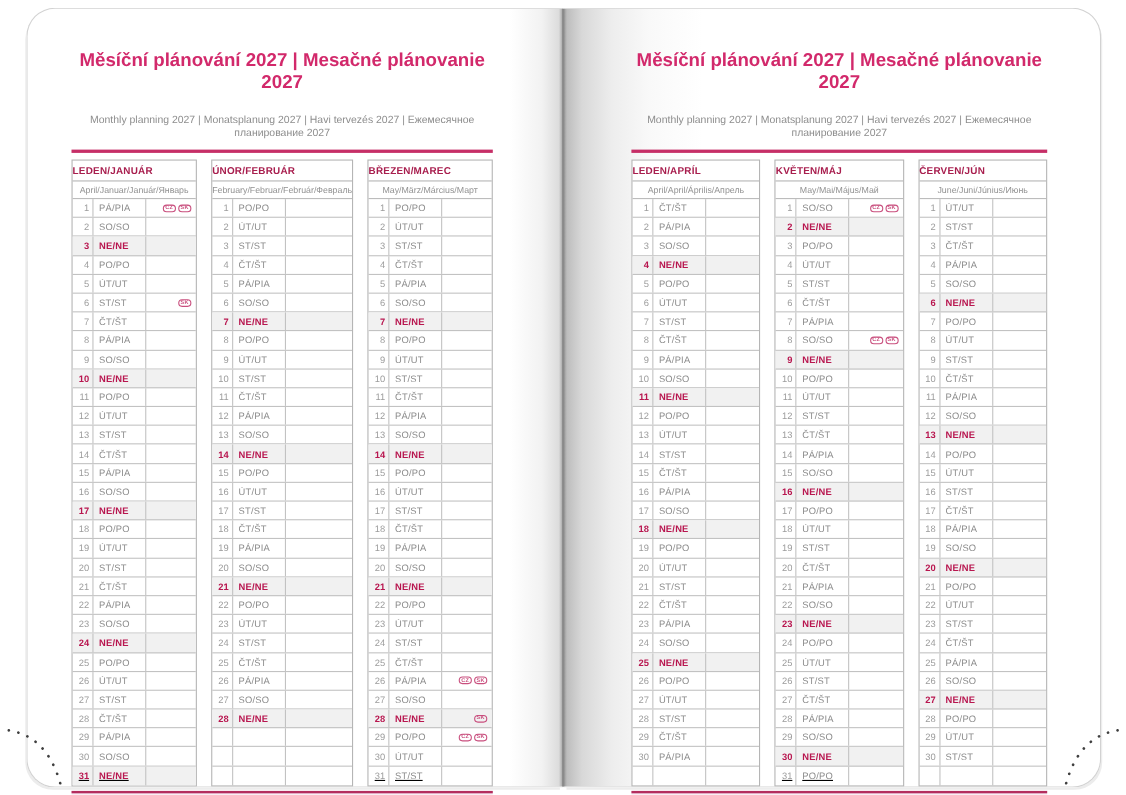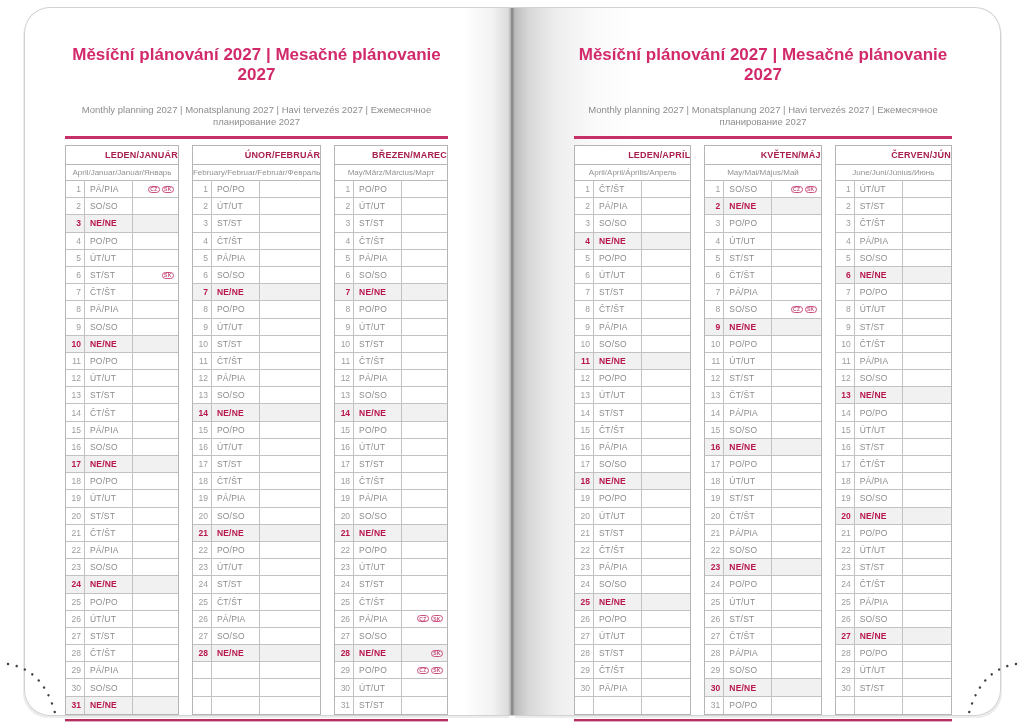--- a/index.html
+++ b/index.html
@@ -23,27 +23,27 @@
   .content{position:absolute;top:37px;}
   .page.left  .content{left:40px;width:383px;}
   .page.right .content{left:62px;width:378px;}
 
   .title{text-align:center;font-size:17px;font-weight:bold;color:#d2296b;line-height:20px;}
   .subtitle{text-align:center;font-size:9.5px;color:#8d8d8d;margin-top:19px;line-height:12px;}
   .rule-top{height:3px;background:#c62f67;margin-top:8px;}
 
   .months{display:flex;gap:13px;margin-top:6px;}
   .month{flex:1;border:1px solid #b5b5b5;background:#ffffff;box-sizing:border-box;}
-  .m-head{height:18px;line-height:18px;border-bottom:1px solid #b5b5b5;text-align:right;
+  .m-head{height:18px;line-height:18px;border-bottom:1px solid #b5b5b5;text-align:left;
           font-size:9px;font-weight:bold;color:#a81e4e;letter-spacing:0.2px;white-space:nowrap;}
   .m-langs{height:15px;line-height:15px;border-bottom:1px solid #bcbcbc;text-align:center;
            font-size:8px;color:#929292;white-space:nowrap;}
 
   .drow{display:flex;height:17.2px;border-bottom:1px solid #c2c2c2;box-sizing:border-box;align-items:stretch;}
-  .drow:last-child{border-bottom:none;}
+  .drow:last-child{border-bottom:none;text-decoration:underline;}
   .drow.sun{background:#f1f1f1;}
   .cell{display:flex;align-items:center;box-sizing:border-box;}
   .num{width:19px;border-right:1px solid #c2c2c2;justify-content:flex-end;padding-right:3px;
        font-size:8.5px;color:#9c9c9c;}
   .dow{width:48px;border-right:1px solid #c2c2c2;padding-left:5px;font-size:8.5px;color:#8b8b8b;letter-spacing:0.2px;}
   .space{flex:1;justify-content:flex-end;padding-right:4px;gap:2px;}
   .drow.sun .num,.drow.sun .dow{color:#b8164f;font-weight:bold;}
 
   .badge{display:inline-flex;align-items:center;justify-content:center;width:12px;height:7px;
          border:1px solid #c94f7e;border-radius:5px;color:#c94f7e;font-size:5px;font-weight:bold;

